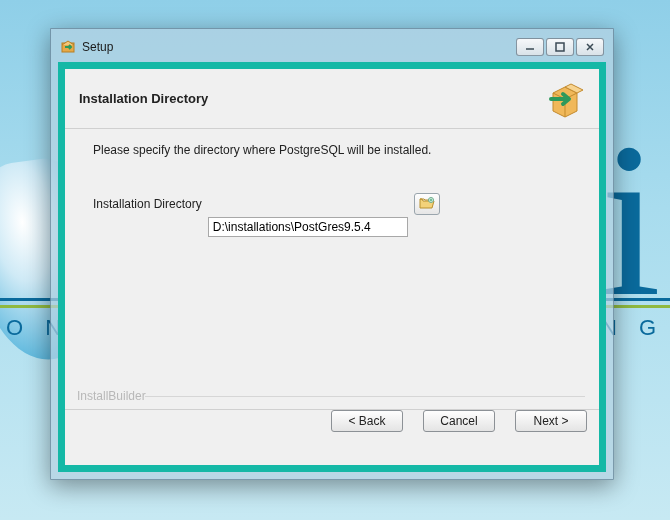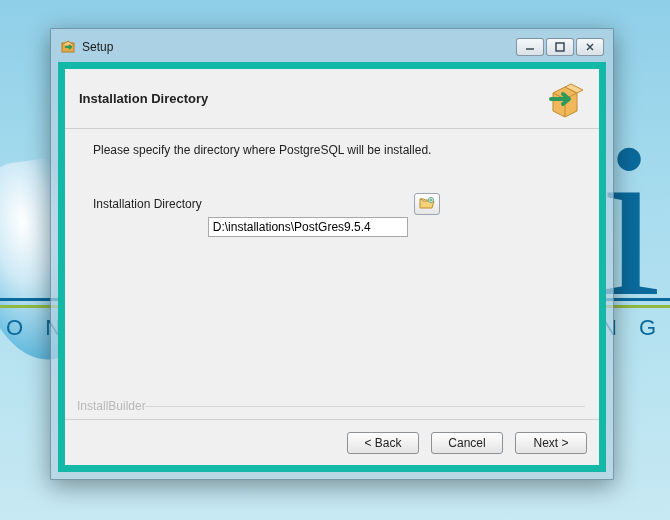--- a/index.html
+++ b/index.html
@@ -132,27 +132,27 @@
     left: 12px; bottom: 6px;
     color: #b8b8b8;
     font-size: 12px;
   }
   .watermark-line {
     position: absolute;
     left: 80px; right: 14px; bottom: 12px;
     border-top: 1px solid #d6d6d6;
   }
   .footer {
-    height: 46px;
+    height: 56px;
     border-top: 1px solid #d0d0d0;
     display: flex;
-    align-items: center;
+    align-items: flex-start;
     justify-content: flex-end;
     padding: 0 12px;
-    gap: 12px;
+    gap: 20px;
     background: #f0f0f0;
   }
   .btn {
     min-width: 72px;
     height: 22px;
     border: 1px solid #8c9196;
     border-radius: 3px;
     background: linear-gradient(#fefefe,#e4e4e4);
     font-family: inherit;
     font-size: 12px;

